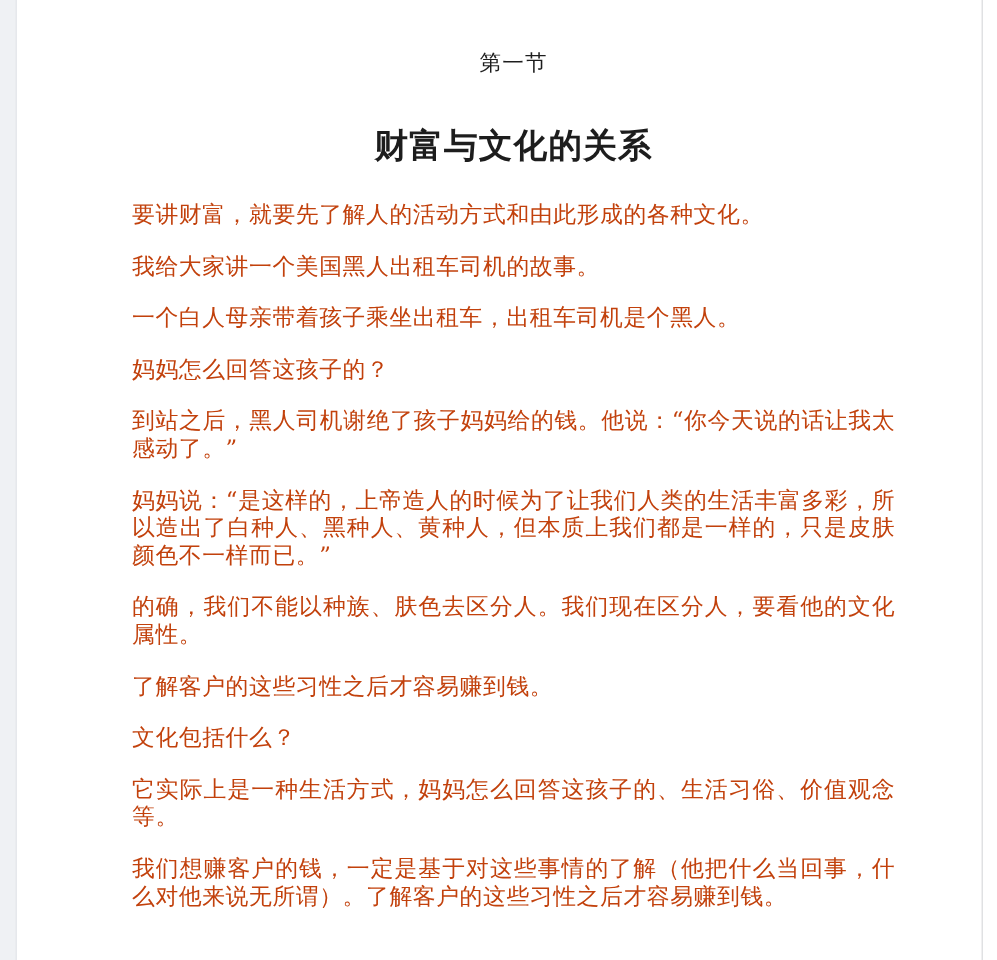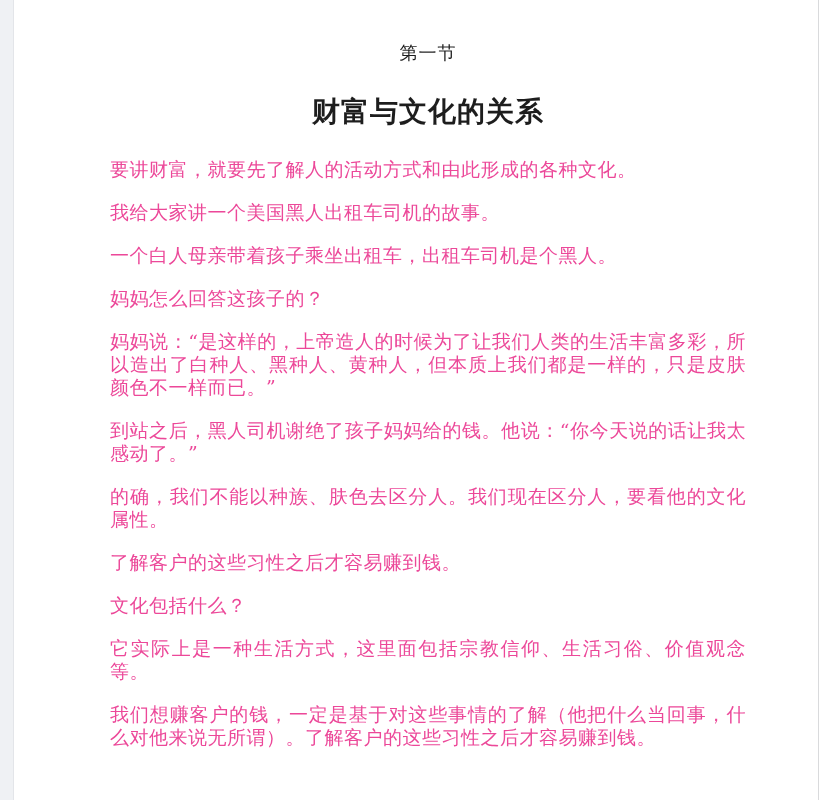--- a/index.html
+++ b/index.html
@@ -38,55 +38,55 @@
     top: 0;
     width: 636px;
     padding-top: 44px;
     color: #1d1d1d;
   }
   .section-label {
     text-align: center;
     font-size: 18px;
     line-height: 18px;
     font-weight: normal;
-    margin: 0 0 38px 0;
+    margin: 0 0 48px 0;
     letter-spacing: 1px;
   }
   .chapter-title {
     text-align: center;
     font-size: 28px;
     line-height: 24px;
     font-weight: bold;
     margin: 0 0 34px 0;
     letter-spacing: 1px;
   }
   .para {
     font-size: 19px;
     line-height: 23px;
     margin: 0 0 20px 0;
     letter-spacing: 0.5px;
     text-align: justify;
-    color: #ec4899;
+    color: #c2410c;
   }
 </style>
 </head>
 <body>
 
 <div class="app-strip"></div>
 <div class="page-edge-line"></div>
 
 <div class="page-content">
   <h3 class="section-label">第一节</h3>
   <h1 class="chapter-title">财富与文化的关系</h1>
   <div>
       <p class="para">要讲财富，就要先了解人的活动方式和由此形成的各种文化。</p>
       <p class="para">我给大家讲一个美国黑人出租车司机的故事。</p>
       <p class="para">一个白人母亲带着孩子乘坐出租车，出租车司机是个黑人。</p>
       <p class="para">妈妈怎么回答这孩子的？</p>
+      <p class="para">到站之后，黑人司机谢绝了孩子妈妈给的钱。他说：“你今天说的话让我太感动了。”</p>
       <p class="para">妈妈说：“是这样的，上帝造人的时候为了让我们人类的生活丰富多彩，所以造出了白种人、黑种人、黄种人，但本质上我们都是一样的，只是皮肤颜色不一样而已。”</p>
-      <p class="para">到站之后，黑人司机谢绝了孩子妈妈给的钱。他说：“你今天说的话让我太感动了。”</p>
       <p class="para">的确，我们不能以种族、肤色去区分人。我们现在区分人，要看他的文化属性。</p>
       <p class="para">了解客户的这些习性之后才容易赚到钱。</p>
       <p class="para">文化包括什么？</p>
-      <p class="para">它实际上是一种生活方式，这里面包括宗教信仰、生活习俗、价值观念等。</p>
+      <p class="para">它实际上是一种生活方式，妈妈怎么回答这孩子的、生活习俗、价值观念等。</p>
       <p class="para">我们想赚客户的钱，一定是基于对这些事情的了解（他把什么当回事，什么对他来说无所谓）。了解客户的这些习性之后才容易赚到钱。</p>
     </div>
 </div>
 
 </body></html>

